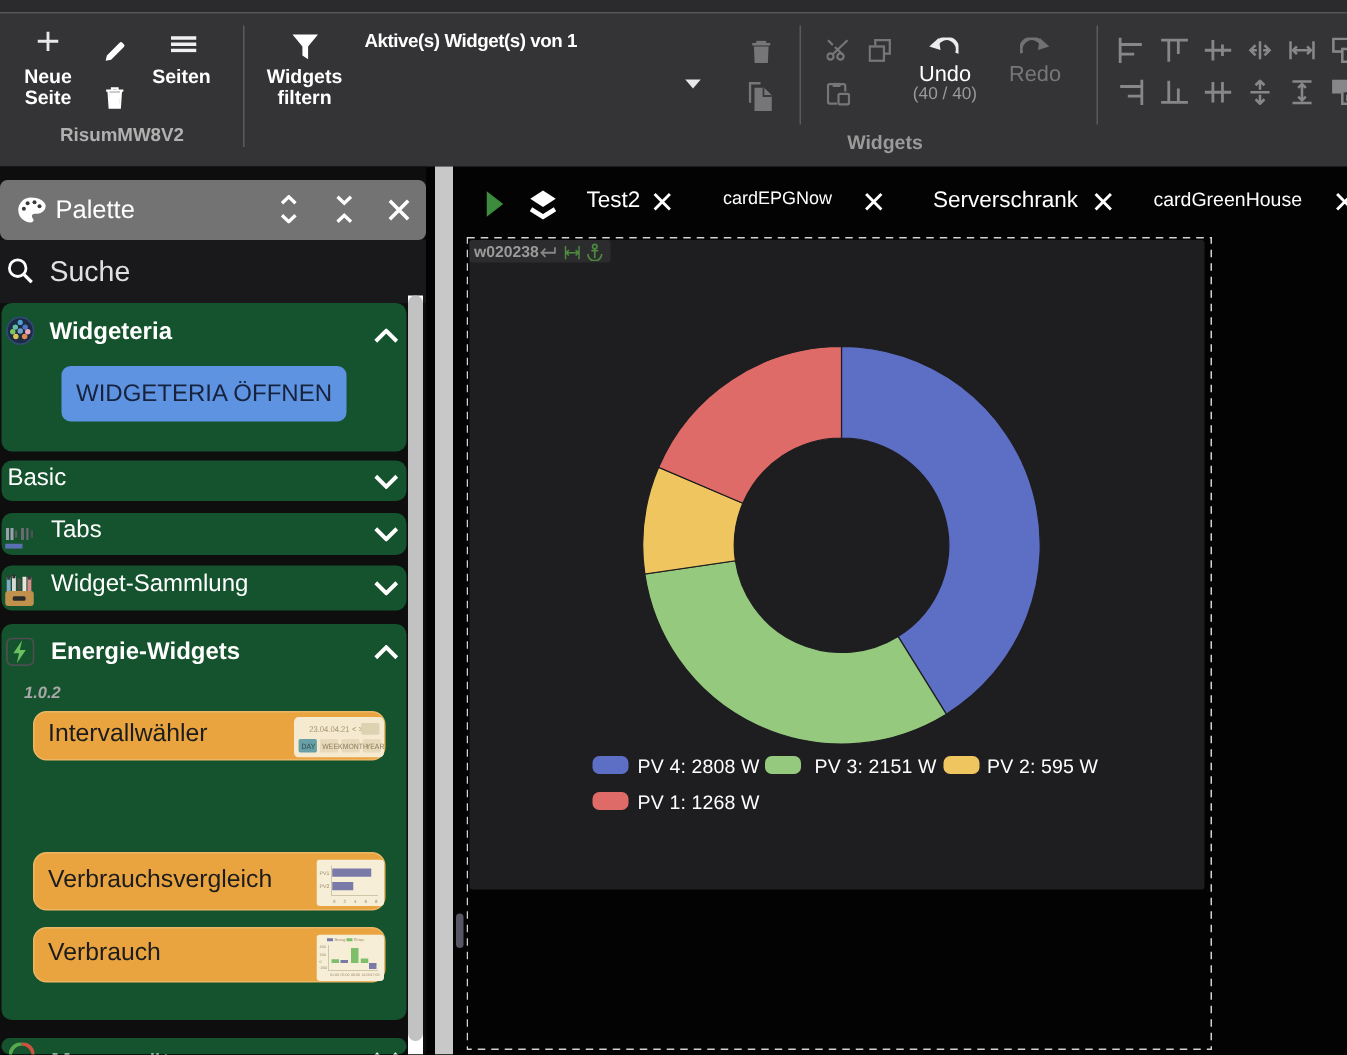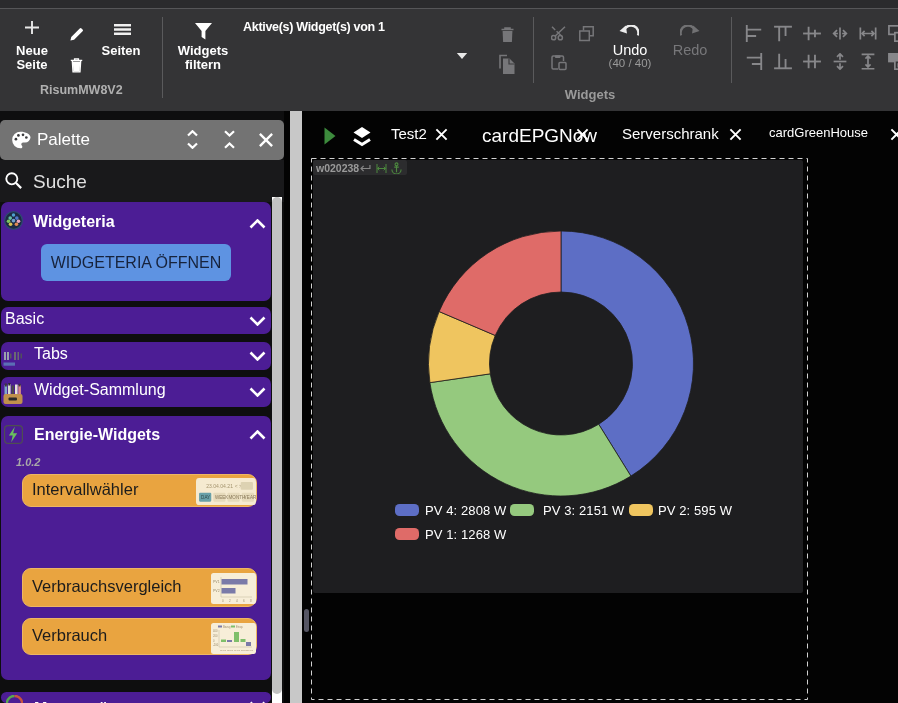--- a/index.html
+++ b/index.html
@@ -7,21 +7,21 @@
     font-family:"Liberation Sans", sans-serif; }
   .abs { position:absolute; }
   #root { position:relative; width:898px; height:703px; }
 
   
   #toolbar { position:absolute; left:0; top:0; width:898px; height:111px; background:#343436; }
   #toolbar .topstrip { position:absolute; left:0; top:0; width:898px; height:9px; background:#2b2b2d; border-bottom:1px solid #565658; }
   .tbtext { color:#fff; font-weight:bold; font-size:13px; text-align:center; line-height:13.5px; }
   .tbgrey { color:#9a9a9a; font-weight:bold; font-size:13px; text-align:center; }
   .vdiv { position:absolute; width:1px; background:#5a5a5c; }
-  .sect { position:absolute; left:1px; width:270px; background:#4c1d95; border-radius:7px; }
+  .sect { position:absolute; left:1px; width:270px; background:#14532d; border-radius:7px; }
   .sect-title { color:#fff; font-weight:bold; font-size:16px; }
   .orange-btn { position:absolute; left:21px; width:235px; background:#e9a440; border:1px solid #edb664; border-radius:9px; }
   .orange-btn .lbl { position:absolute; left:9px; color:#1c1c1c; font-size:16.5px; }
 
   .legend-text { position:absolute; color:#fff; font-size:13px; letter-spacing:0.1px; }
   .sw { position:absolute; width:24px; height:12px; border-radius:4.5px; }
 </style>
 </head>
 <body>
 <div id="root">
@@ -379,21 +379,21 @@
       <path d="M0.5 0.5 11.5 9 0.5 17.5Z" fill="#3d8b3d"></path>
     </svg>
   <svg class="abs" style="left:353px;top:126px" width="18" height="21" viewBox="0 0 18 21">
       <path d="M9 1 17.5 6.5 9 12 0.5 6.5Z" fill="#fff"></path>
       <path d="M1 13.5 9 18.5 17 13.5" fill="none" stroke="#fff" stroke-width="3"></path>
     </svg>
   <div class="abs" style="left:391px;top:125px;color:#fff;font-size:15px;">Test2</div>
   <svg class="abs" style="left:435px;top:128px" width="13" height="13" viewBox="0 0 14 14">
       <path d="M1.5 1.5l11 11M12.5 1.5l-11 11" stroke="#fff" stroke-width="2.1"></path>
     </svg>
-  <div class="abs" style="left:482px;top:125px;color:#fff;font-size:19px;">cardEPGNow</div>
+  <div class="abs" style="left:482px;top:125px;color:#fff;font-size:12px;">cardEPGNow</div>
   <svg class="abs" style="left:576px;top:128px" width="13" height="13" viewBox="0 0 14 14">
       <path d="M1.5 1.5l11 11M12.5 1.5l-11 11" stroke="#fff" stroke-width="2.1"></path>
     </svg>
   <div class="abs" style="left:622px;top:125px;color:#fff;font-size:15px;">Serverschrank</div>
   <svg class="abs" style="left:729px;top:128px" width="13" height="13" viewBox="0 0 14 14">
       <path d="M1.5 1.5l11 11M12.5 1.5l-11 11" stroke="#fff" stroke-width="2.1"></path>
     </svg>
   <div class="abs" style="left:769px;top:125px;color:#fff;font-size:13px;">cardGreenHouse</div>
   <svg class="abs" style="left:890px;top:128px" width="13" height="13" viewBox="0 0 14 14">
       <path d="M1.5 1.5l11 11M12.5 1.5l-11 11" stroke="#fff" stroke-width="2.1"></path>

